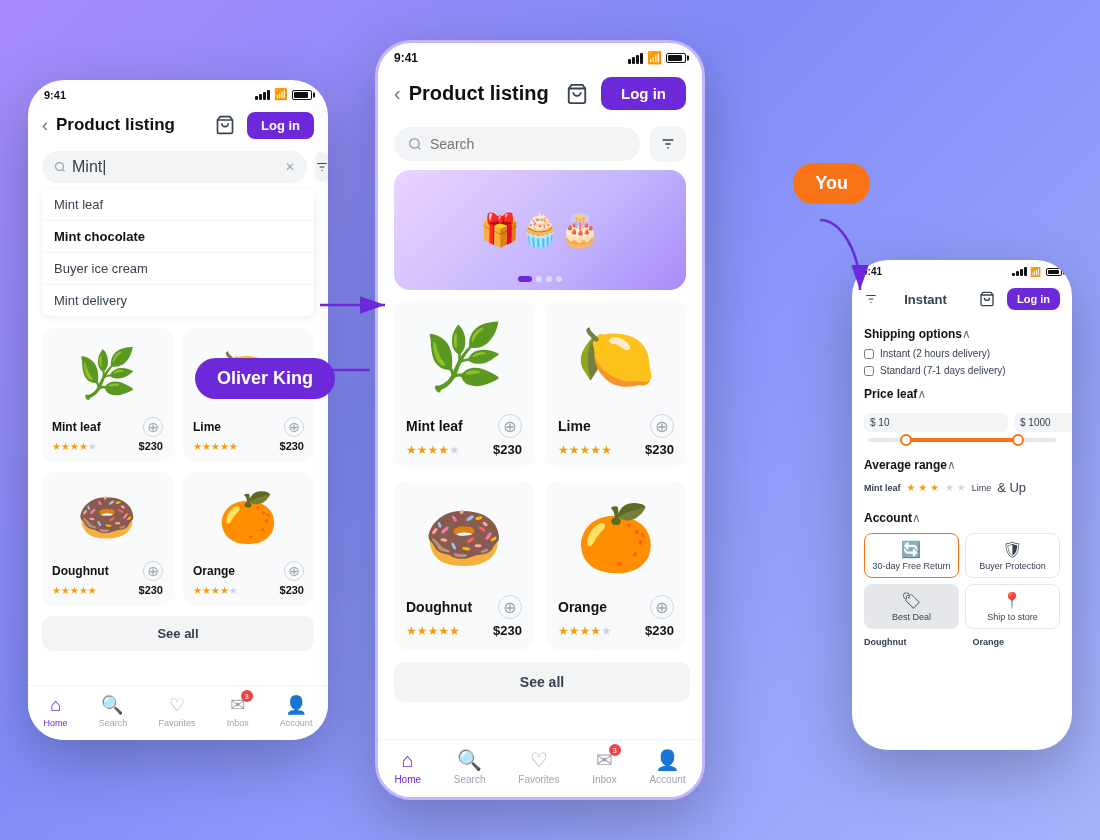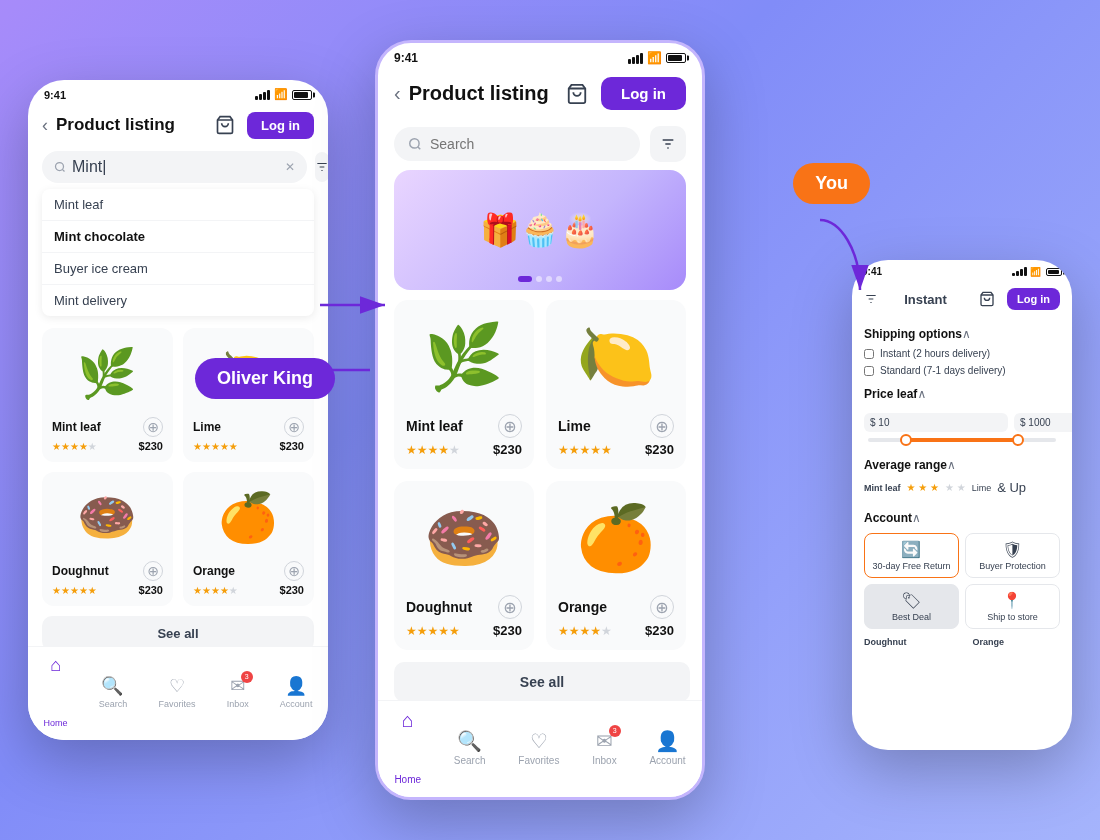--- a/index.html
+++ b/index.html
@@ -270,21 +270,21 @@
     .nav-item {
       display: flex;
       flex-direction: column;
       align-items: center;
       gap: 2px;
       cursor: pointer;
     }
     .nav-icon { font-size: 18px; color: #9ca3af; }
     .nav-icon.active { color: #6d28d9; }
     .nav-label { font-size: 9px; color: #9ca3af; }
-    .nav-label.active { color: #6d28d9; margin-top: 40px; }
+    .nav-label.active { color: #6d28d9; }
     .nav-badge {
       position: absolute;
       top: -4px; right: -4px;
       background: #ef4444;
       color: #fff;
       font-size: 7px;
       border-radius: 50%;
       width: 12px; height: 12px;
       display: flex; align-items: center; justify-content: center;
     }

